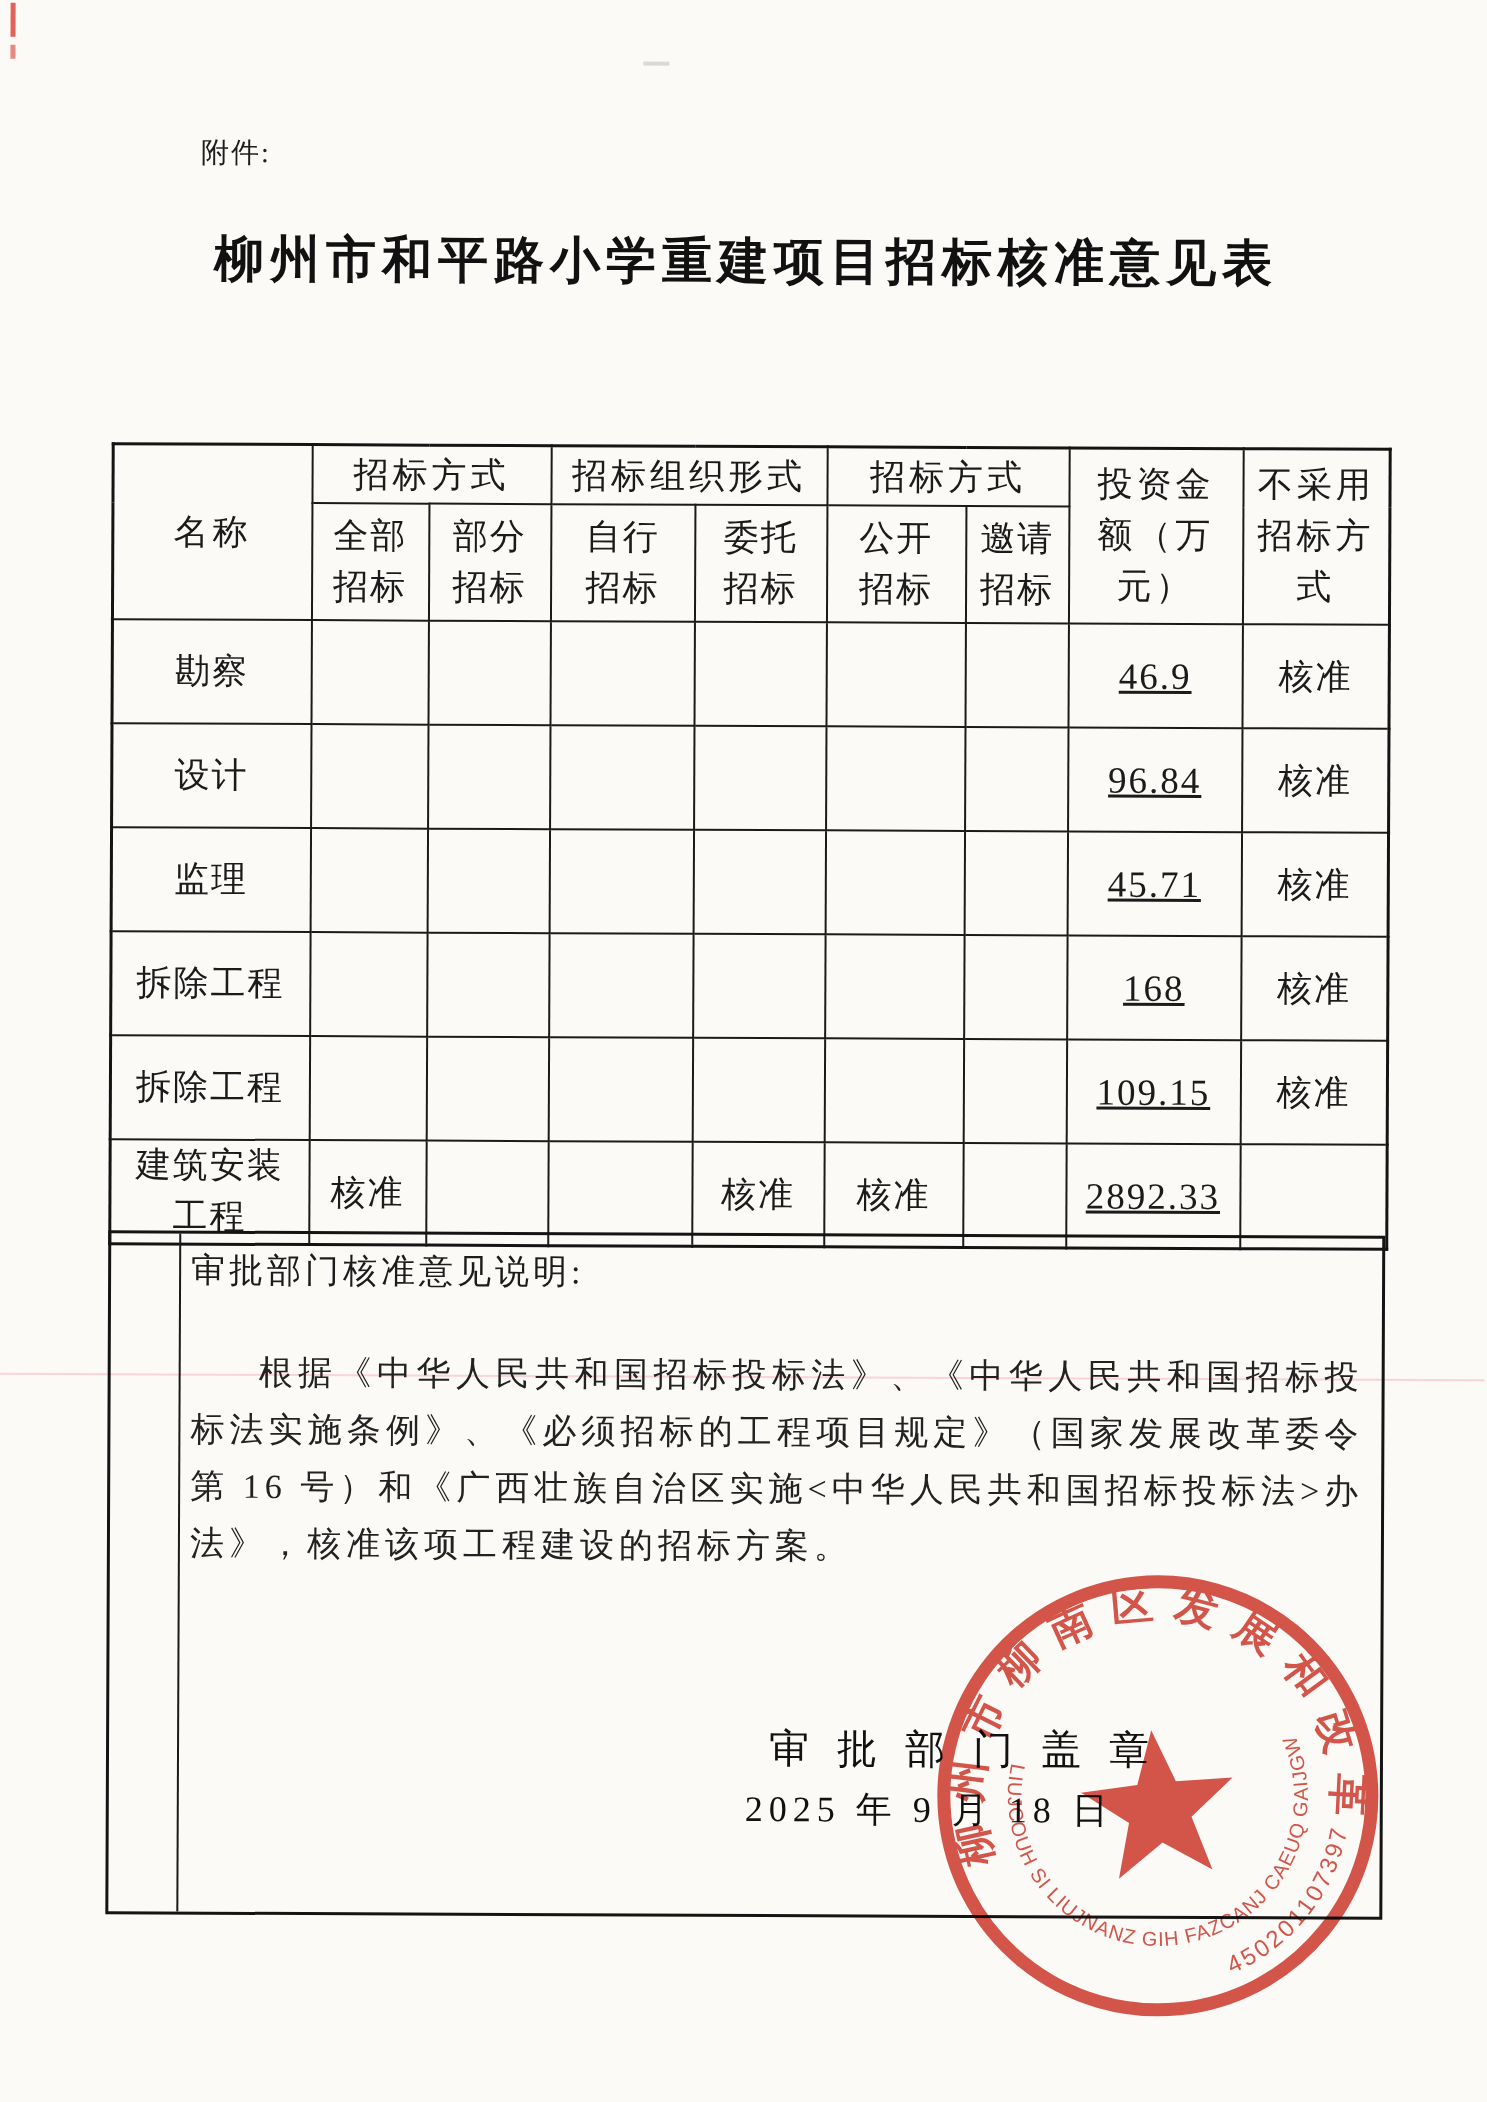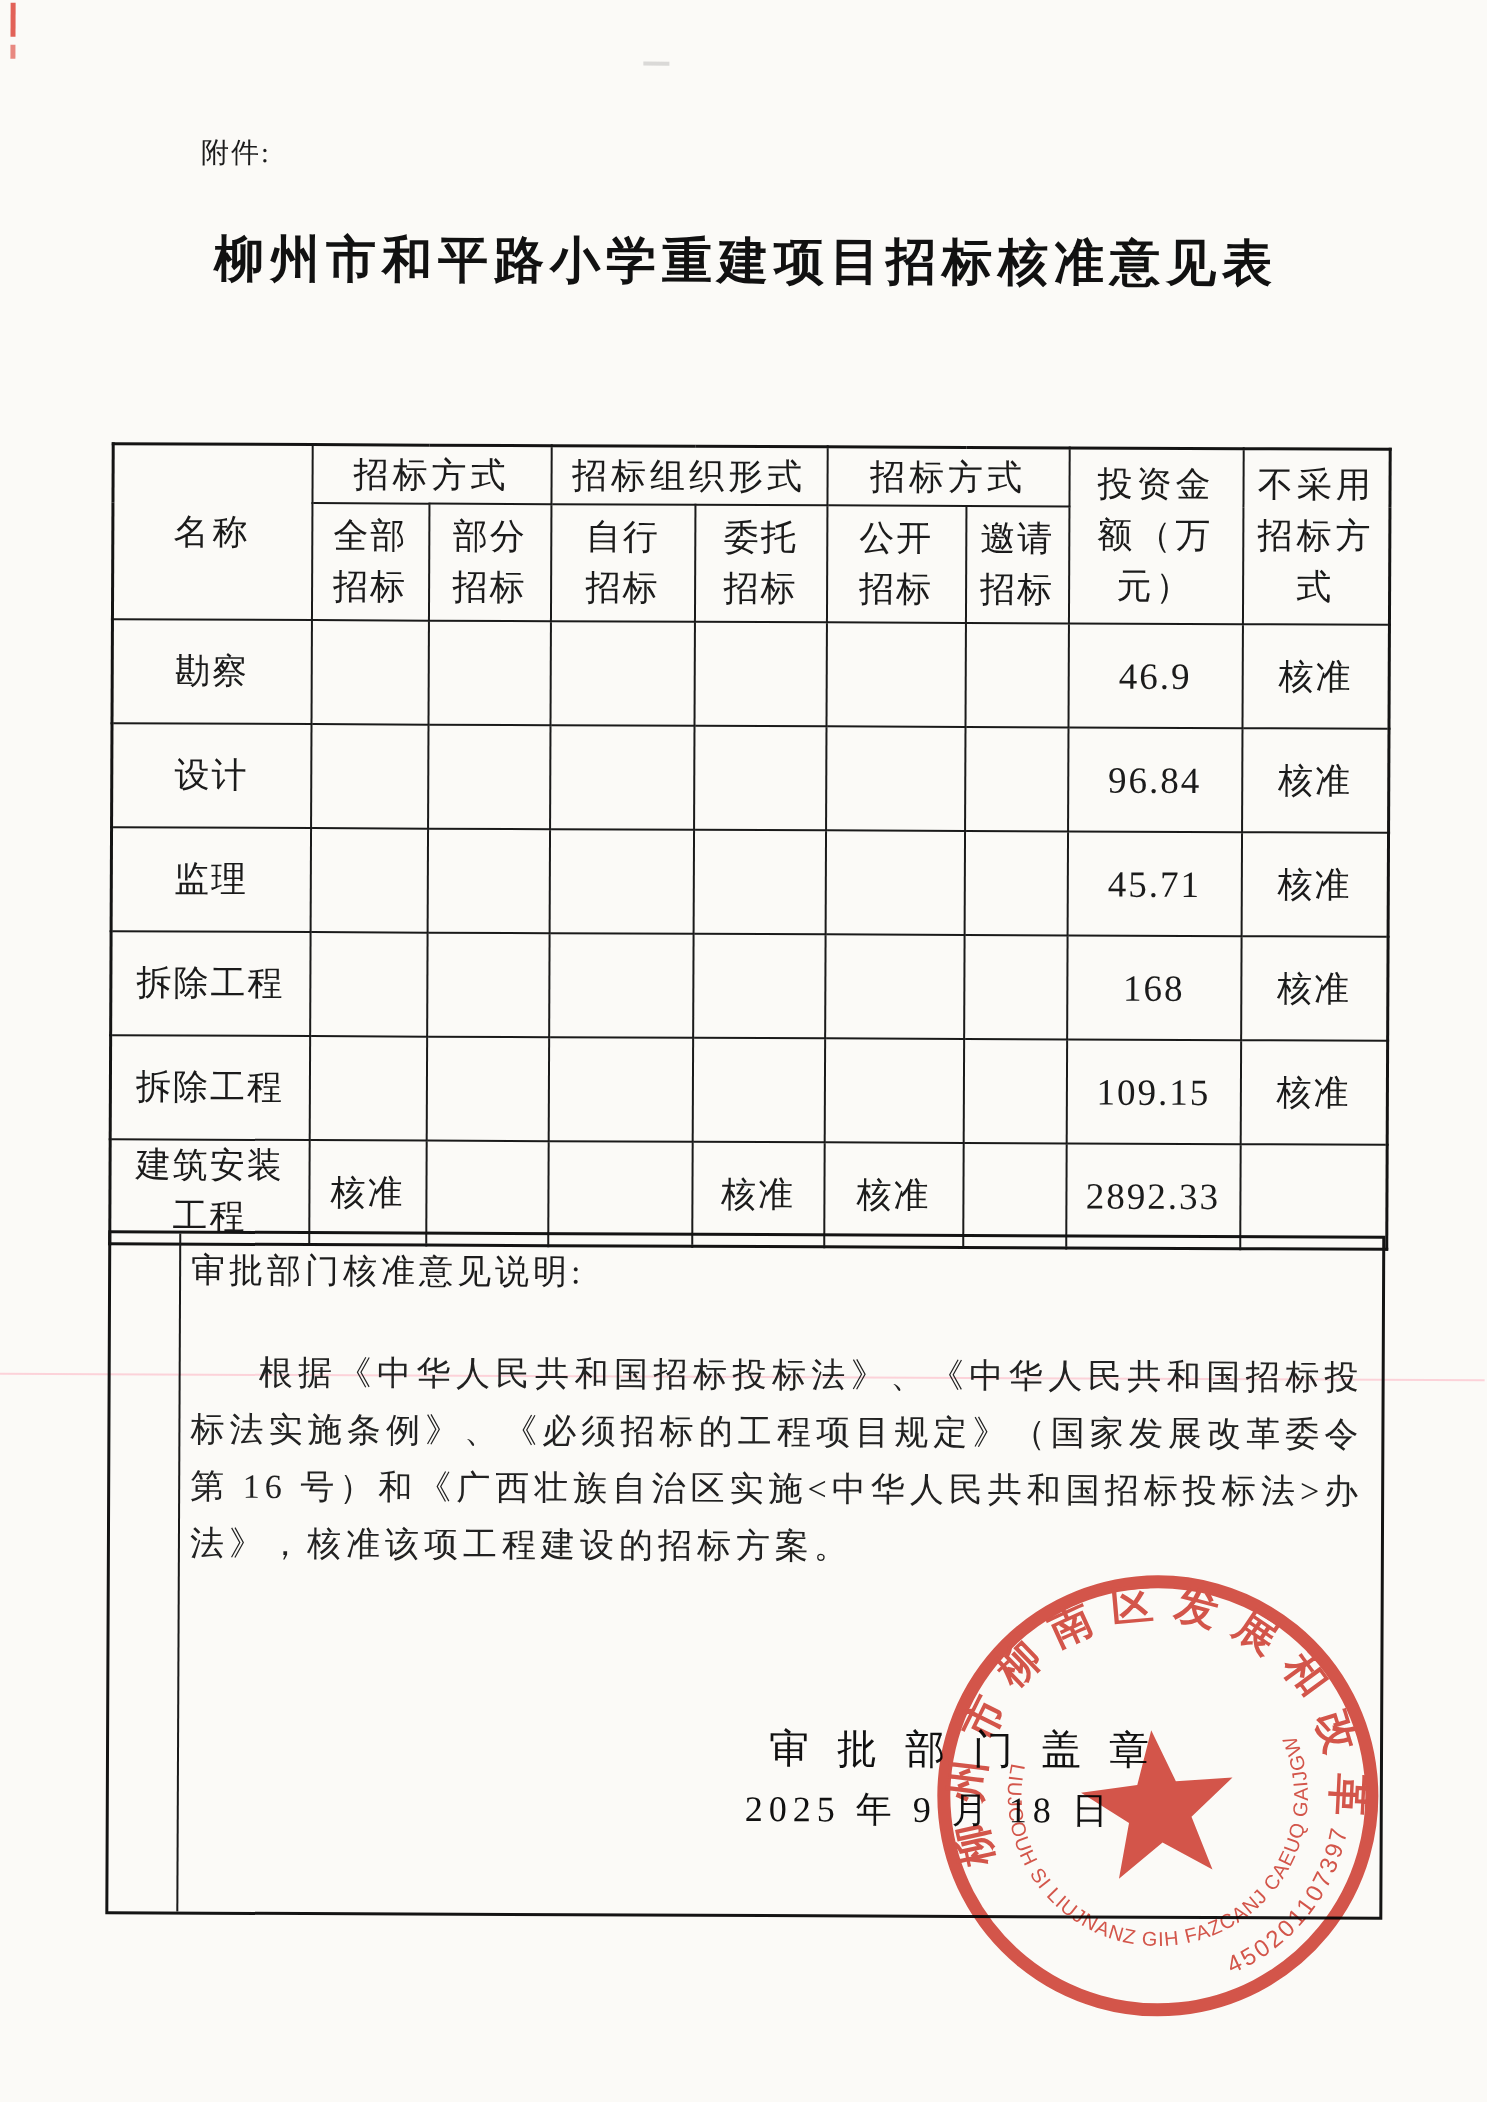--- a/index.html
+++ b/index.html
@@ -33,21 +33,21 @@
     border:2px solid #1a1a1a;
     text-align:center;vertical-align:middle;
     font-weight:normal;padding:0;
     overflow:hidden;
   }
   table.grid{border:3px solid #141414;}
   tr.hrow1 th{height:56px;letter-spacing:4px;}
   tr.hrow2 th{height:115px;letter-spacing:2px;margin-left:36px;}
   .pre{white-space:pre-line;line-height:1.45;}
   tr.drow td{height:102px;letter-spacing:2px;}
-  td.num{font-size:37px;letter-spacing:3px;}
+  td.num{font-size:37px;letter-spacing:3px;text-decoration:underline;}
 
   
   .remark-box{
     position:absolute;left:110px;top:1233px;width:1277px;height:684px;
     border:3px solid #141414;box-sizing:border-box;
     display:flex;background:transparent;
   }
   .remark-spacer{width:68px;border-right:2px solid #1a1a1a;flex:none;}
   .remark-content{flex:1;position:relative;padding:14px 18px 0 10px;box-sizing:border-box;}
   .remark-heading{font-size:34px;letter-spacing:4px;}

